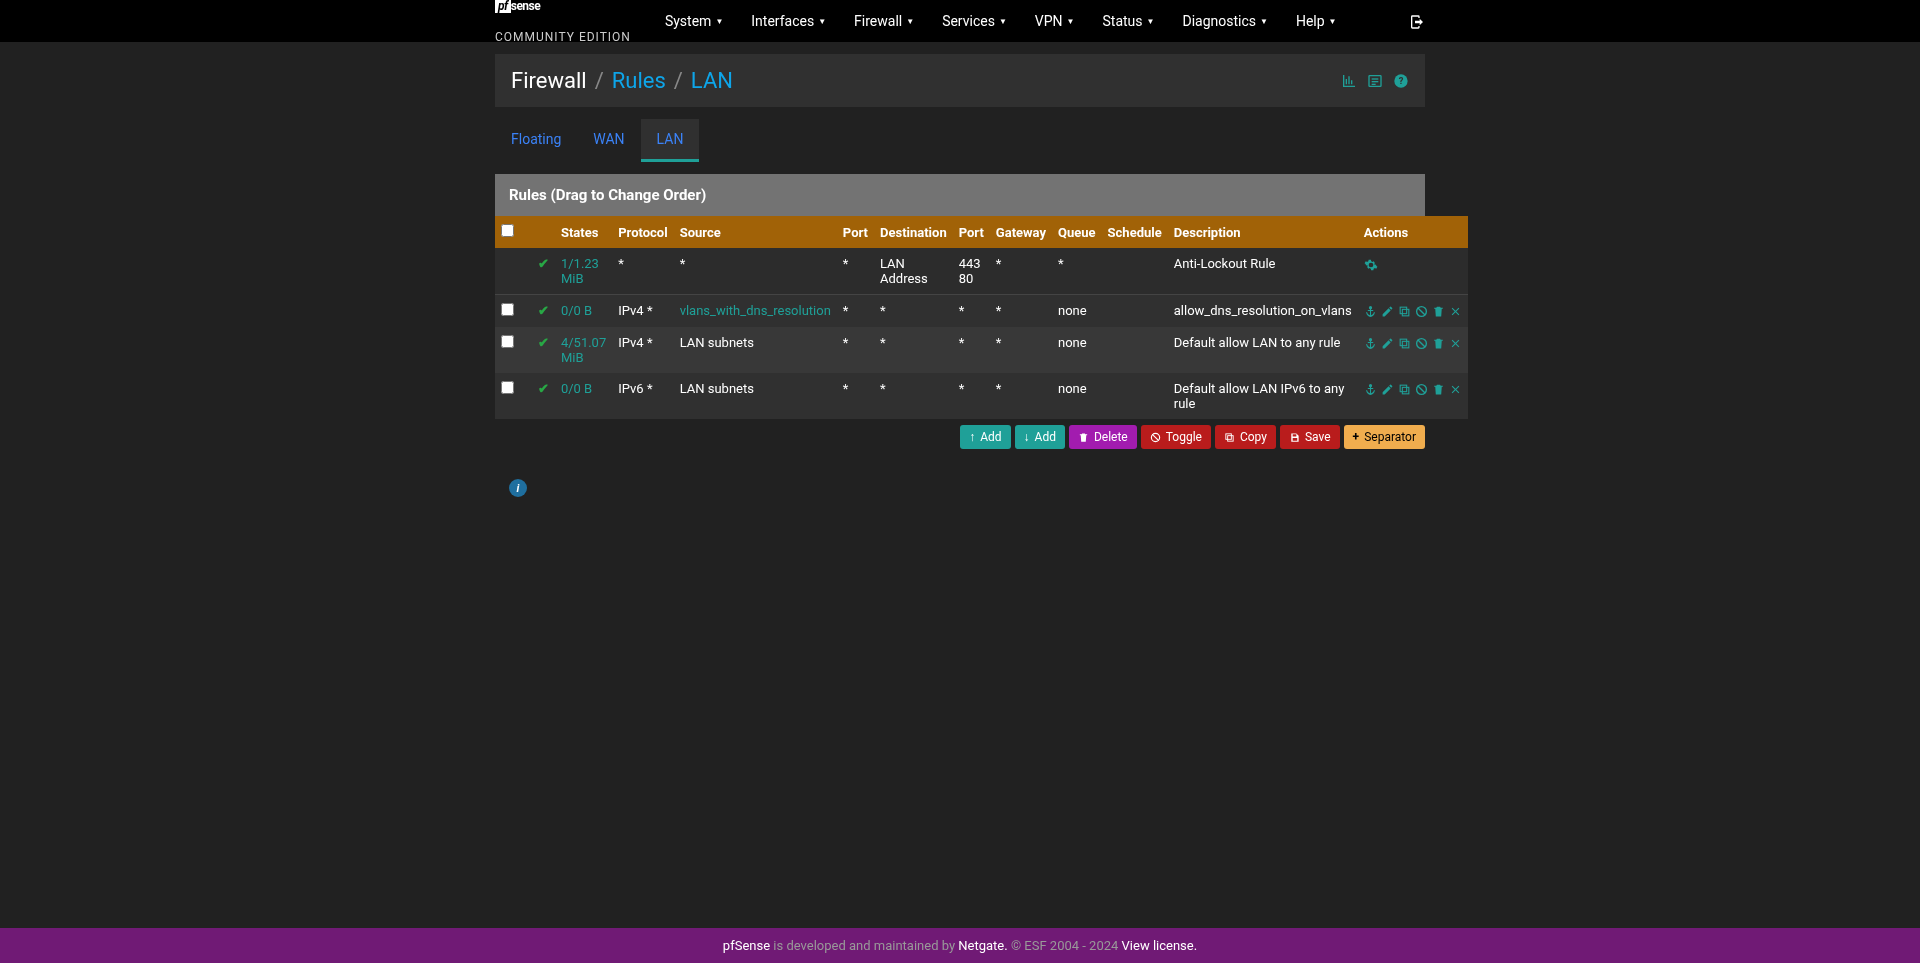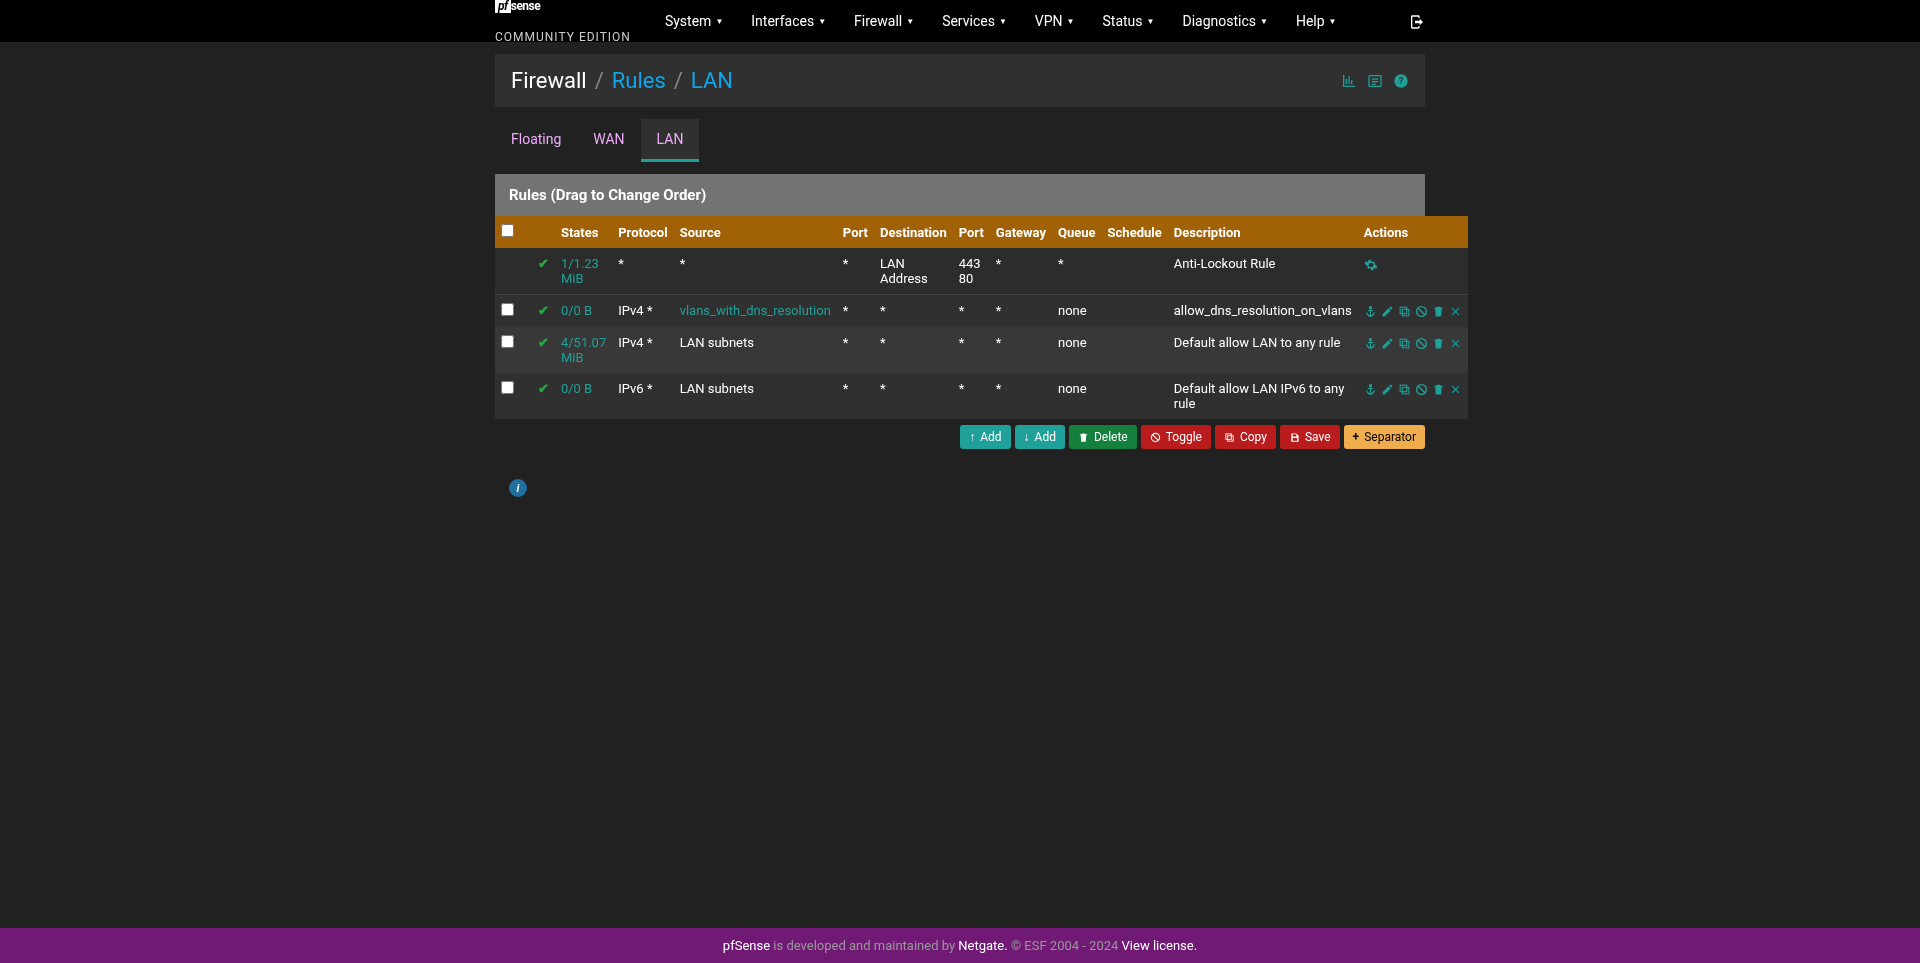--- a/index.html
+++ b/index.html
@@ -96,21 +96,21 @@
   color: #1fa098;
 }
 .header-icons span { cursor: pointer; }
 .tabs {
   display: flex;
   margin-top: 12px;
   border-bottom: none;
 }
 .tab {
   padding: 12px 16px;
-  color: #f0abfc;
+  color: #3b82f6;
   cursor: pointer;
   font-size: 14px;
 }
 .tab.active {
   background: #303030;
   border-bottom: 3px solid #1fa098;
 }
 .panel {
   margin-top: 12px;
 }
@@ -163,21 +163,21 @@
   display: inline-flex;
   align-items: center;
   gap: 5px;
   padding: 5px 9px;
   border-radius: 3px;
   font-size: 12px;
   cursor: pointer;
   color: #fff;
 }
 .btn-teal { background: #1fa098; }
-.btn-red { background: #15803d; }
+.btn-red { background: #a21caf; }
 .btn-gray { background: #b91c1c; }
 .btn-orange { background: #f0ad4e; color: #000; }
 .btn-icon { font-weight: bold; }
 .info-circle {
   margin-top: 30px;
   margin-left: 14px;
   width: 18px;
   height: 18px;
   border-radius: 50%;
   background: #1f6f9f;

